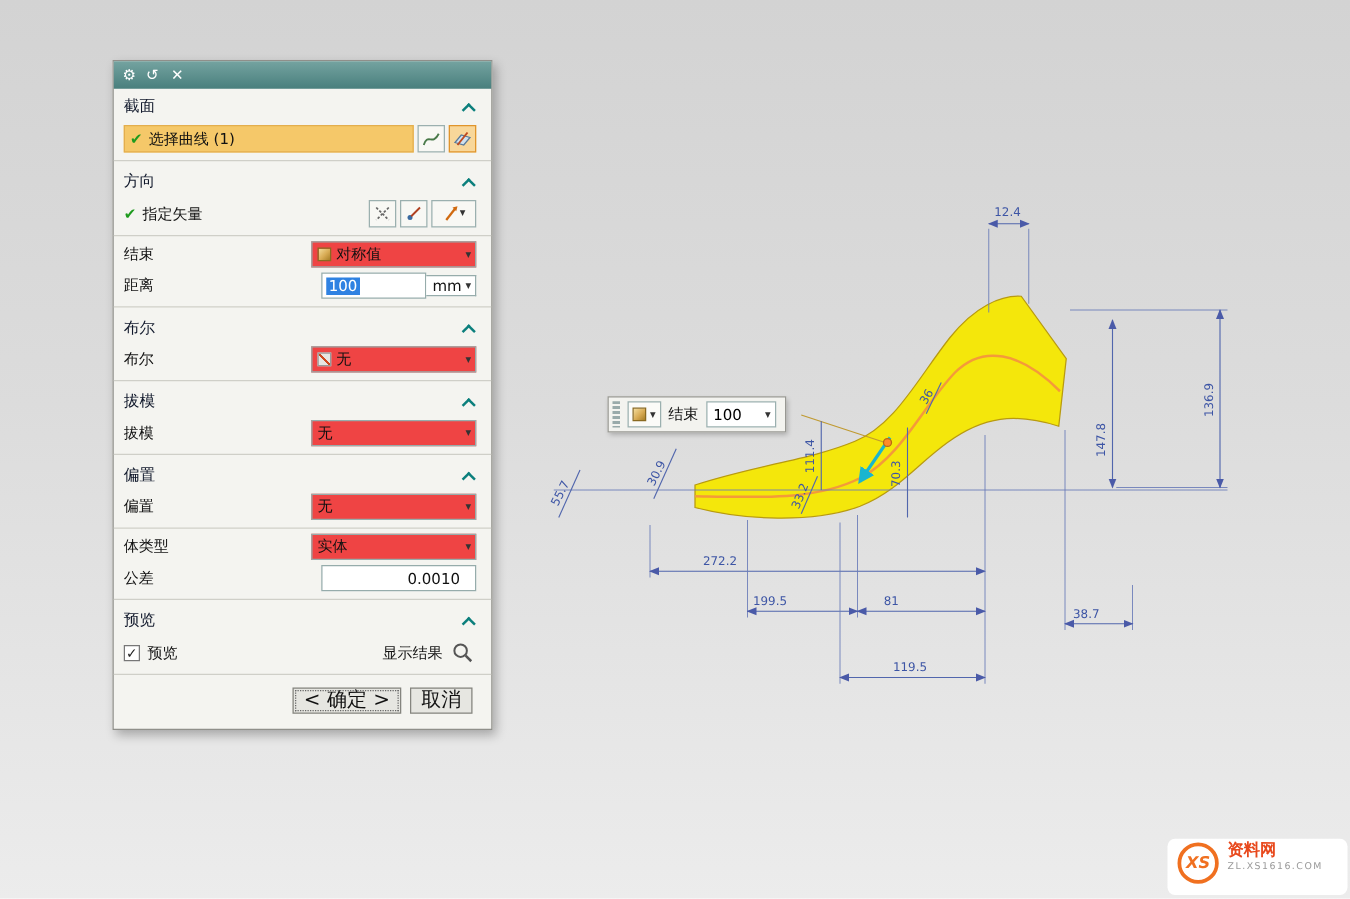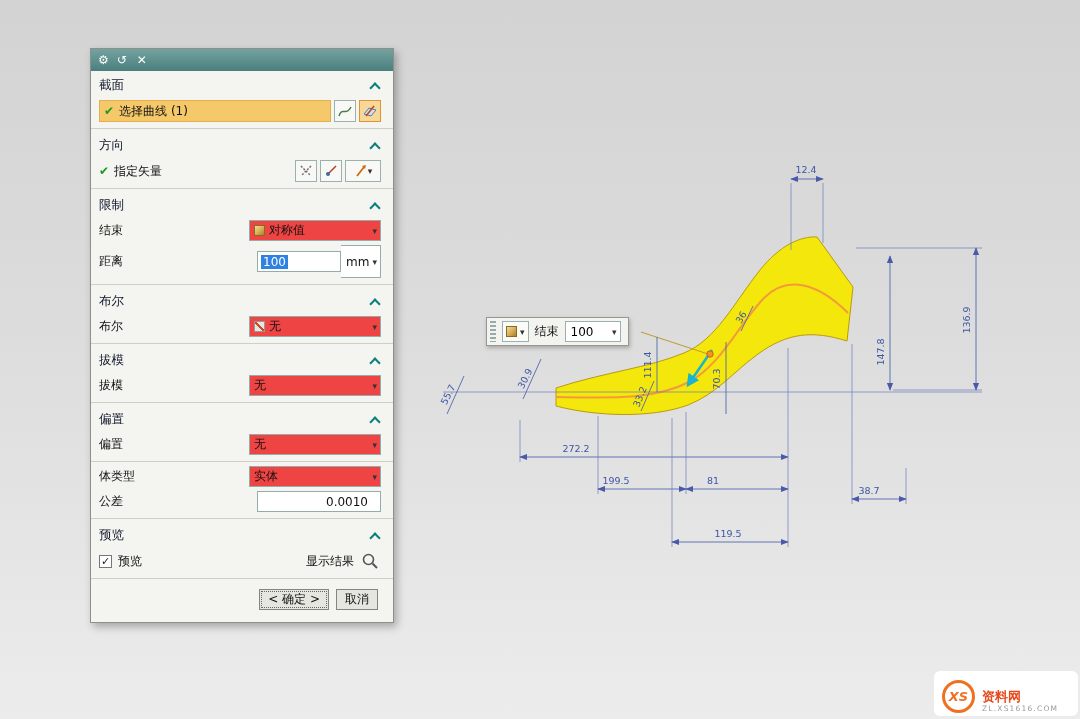--- a/index.html
+++ b/index.html
@@ -59,35 +59,35 @@
   .cube-icon { width:11px; height:11px; flex:0 0 11px;
     background:linear-gradient(135deg,#f3dc9b 0%,#d8ab54 55%,#a87f27 100%);
     border:1px solid #8a6a20; }
   .none-icon { width:11px; height:11px; flex:0 0 11px; border:1px solid #999;
     background:linear-gradient(45deg,transparent 42%,#cf4a20 42%,#cf4a20 58%,transparent 58%),#e7e7e2; }
   .inputbox { display:flex; align-items:center; height:21px; background:#fff;
     border:1px solid #96acab; font-size:12px; padding:0 3px; }
   .inputbox.dist { width:84px; }
   .inputbox.tol { width:124px; justify-content:flex-end; padding-right:12px; }
   .sel-text { background:#2f82e2; color:#fff; padding:0 2px; }
-  .unit-dd { width:40px; display:flex; align-items:center; height:33px; background:#fff;
+  .unit-dd { width:40px; display:flex; align-items:center; height:17px; background:#fff;
     border:1px solid #96acab; border-left:none; font-size:12px; padding:0 3px 0 5px; }
   .unit-dd span:first-child { flex:1; }
   .checkbox { width:13px; height:13px; background:#fff; border:1px solid #777;
     display:inline-flex; align-items:center; justify-content:center;
     font-size:11px; line-height:1; color:#222; margin-right:6px; }
   .btn-row { display:flex; justify-content:flex-end; gap:7px; padding:8px 15px 6px 8px; }
   .btn { height:21px; padding:0 8px; background:#e6e6e1; border:1px solid #85857f;
-    font-size:12px; display:flex; align-items:center; color:#111; }
+    font-size:16px; display:flex; align-items:center; color:#111; }
   .btn.ok { outline:1px dotted #666; outline-offset:-3px; }
   .mag-btn { width:22px; height:22px; display:flex; align-items:center; justify-content:center; margin-left:5px; }
 
   
   .watermark { position:absolute; right:2px; bottom:3px; z-index:4; width:144px; height:45px;
-    background:#fff; border-radius:6px; display:flex; align-items:flex-end; gap:7px; padding:3px 8px; }
+    background:#fff; border-radius:6px; display:flex; align-items:flex-start; gap:7px; padding:3px 8px; }
   .wm-logo { width:33px; height:33px; flex:0 0 33px; border:3px solid #f07020; border-radius:50%;
     color:#f07020; font-style:italic; font-weight:bold; font-size:13px;
     display:flex; align-items:center; justify-content:center; }
   .wm-name { color:#e8481c; font-size:13px; font-weight:bold; line-height:1.1; }
   .wm-url { color:#9a9a9a; font-size:7.5px; letter-spacing:1.2px; }
 </style>
 </head>
 <body>
 
 <div class="screen">
@@ -242,24 +242,20 @@
           <svg width="14" height="14" viewBox="0 0 14 14">
             <line x1="3" y1="12" x2="10" y2="3" stroke="#d06a10" stroke-width="1.8"></line>
             <path d="M8 2 L12 1 L11 5 Z" fill="#d06a10"></path>
           </svg>
           <span class="dd-arrow">▾</span>
         </span>
       </span>
     </div>
     <div class="sep"></div>
 
-    <div class="sec-head">
-      <span class="sec-title">限制</span>
-      <span class="chev-up"></span>
-    </div>
     <div class="dlg-row">
       <span>结束</span>
       <span class="ctrl-right">
         <span class="dropdown">
           <span class="cube-icon"></span>
           <span class="dd-text">对称值</span>
           <span class="dd-arrow">▾</span>
         </span>
       </span>
     </div>

